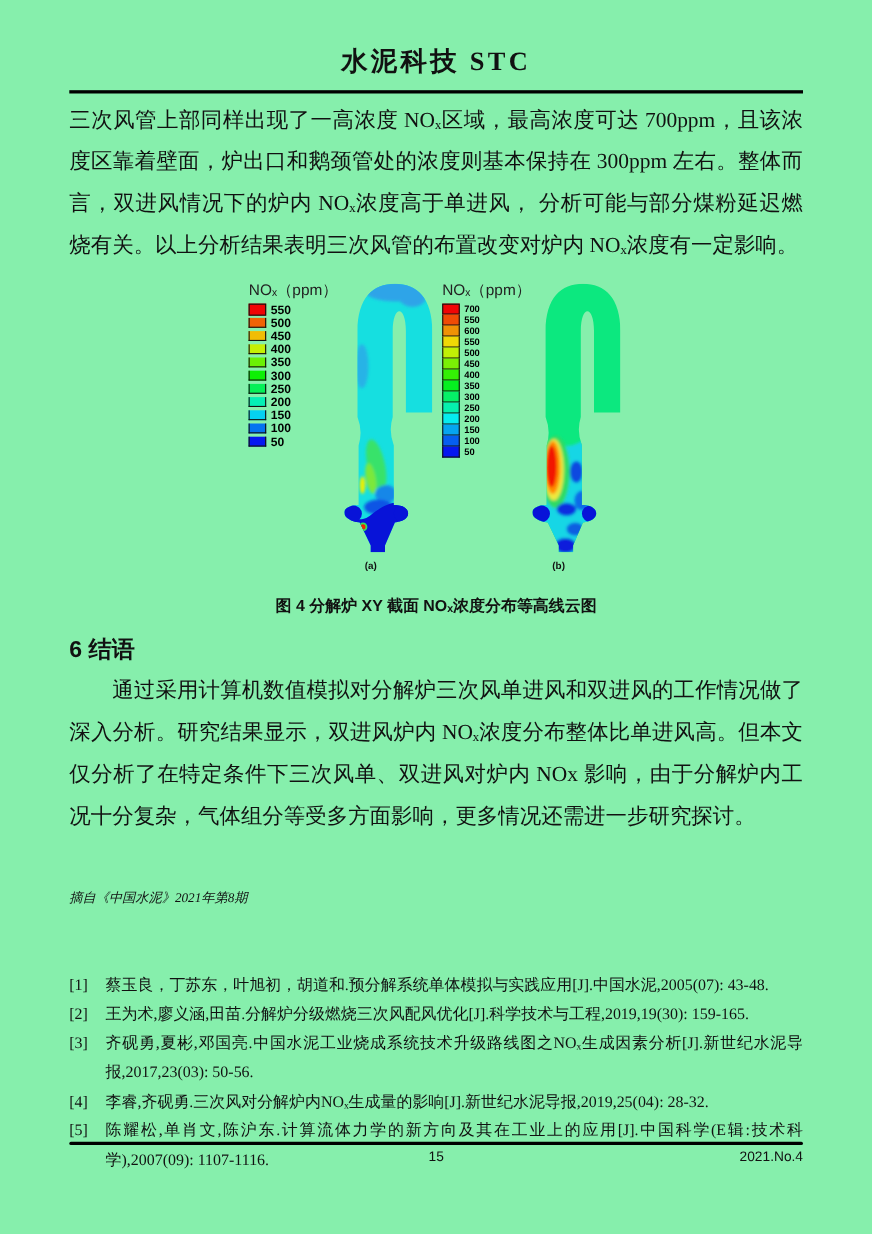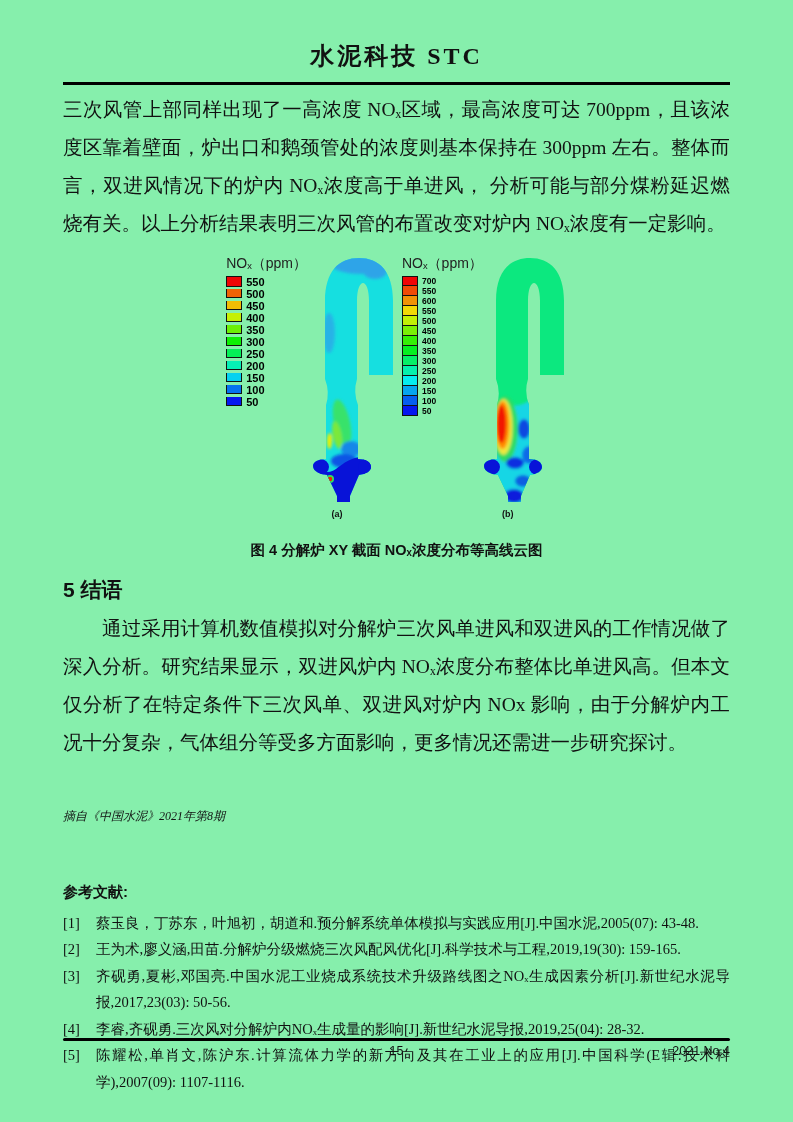--- a/index.html
+++ b/index.html
@@ -324,28 +324,27 @@
               <ellipse cx="45" cy="212" rx="9" ry="8" fill="#0813d8"></ellipse>
             </g>
           </svg>
           <div class="plot-sublabel">(b)</div>
         </div>
 
       </div>
       <div class="figure-caption">图 4 分解炉 XY 截面 NOₓ浓度分布等高线云图</div>
     </div>
 
-    <h2 class="section-heading">5 结语</h2>
+    <h2 class="section-heading">6 结语</h2>
 
     <p class="body-text indent">通过采用计算机数值模拟对分解炉三次风单进风和双进风的工作情况做了深入分析。研究结果显示，双进风炉内 NOₓ浓度分布整体比单进风高。但本文仅分析了在特定条件下三次风单、双进风对炉内 NOx 影响，由于分解炉内工况十分复杂，气体组分等受多方面影响，更多情况还需进一步研究探讨。</p>
 
     <p class="source-note">摘自《中国水泥》2021年第8期</p>
 
     <div class="references">
-      <h3 class="ref-heading">参考文献:</h3>
       <ol class="ref-list">
         <li class="ref-item">
           <span class="ref-marker">[1]</span>
           <span>蔡玉良，丁苏东，叶旭初，胡道和.预分解系统单体模拟与实践应用[J].中国水泥,2005(07): 43-48.</span>
         </li>
         <li class="ref-item">
           <span class="ref-marker">[2]</span>
           <span>王为术,廖义涵,田苗.分解炉分级燃烧三次风配风优化[J].科学技术与工程,2019,19(30): 159-165.</span>
         </li>
         <li class="ref-item">

